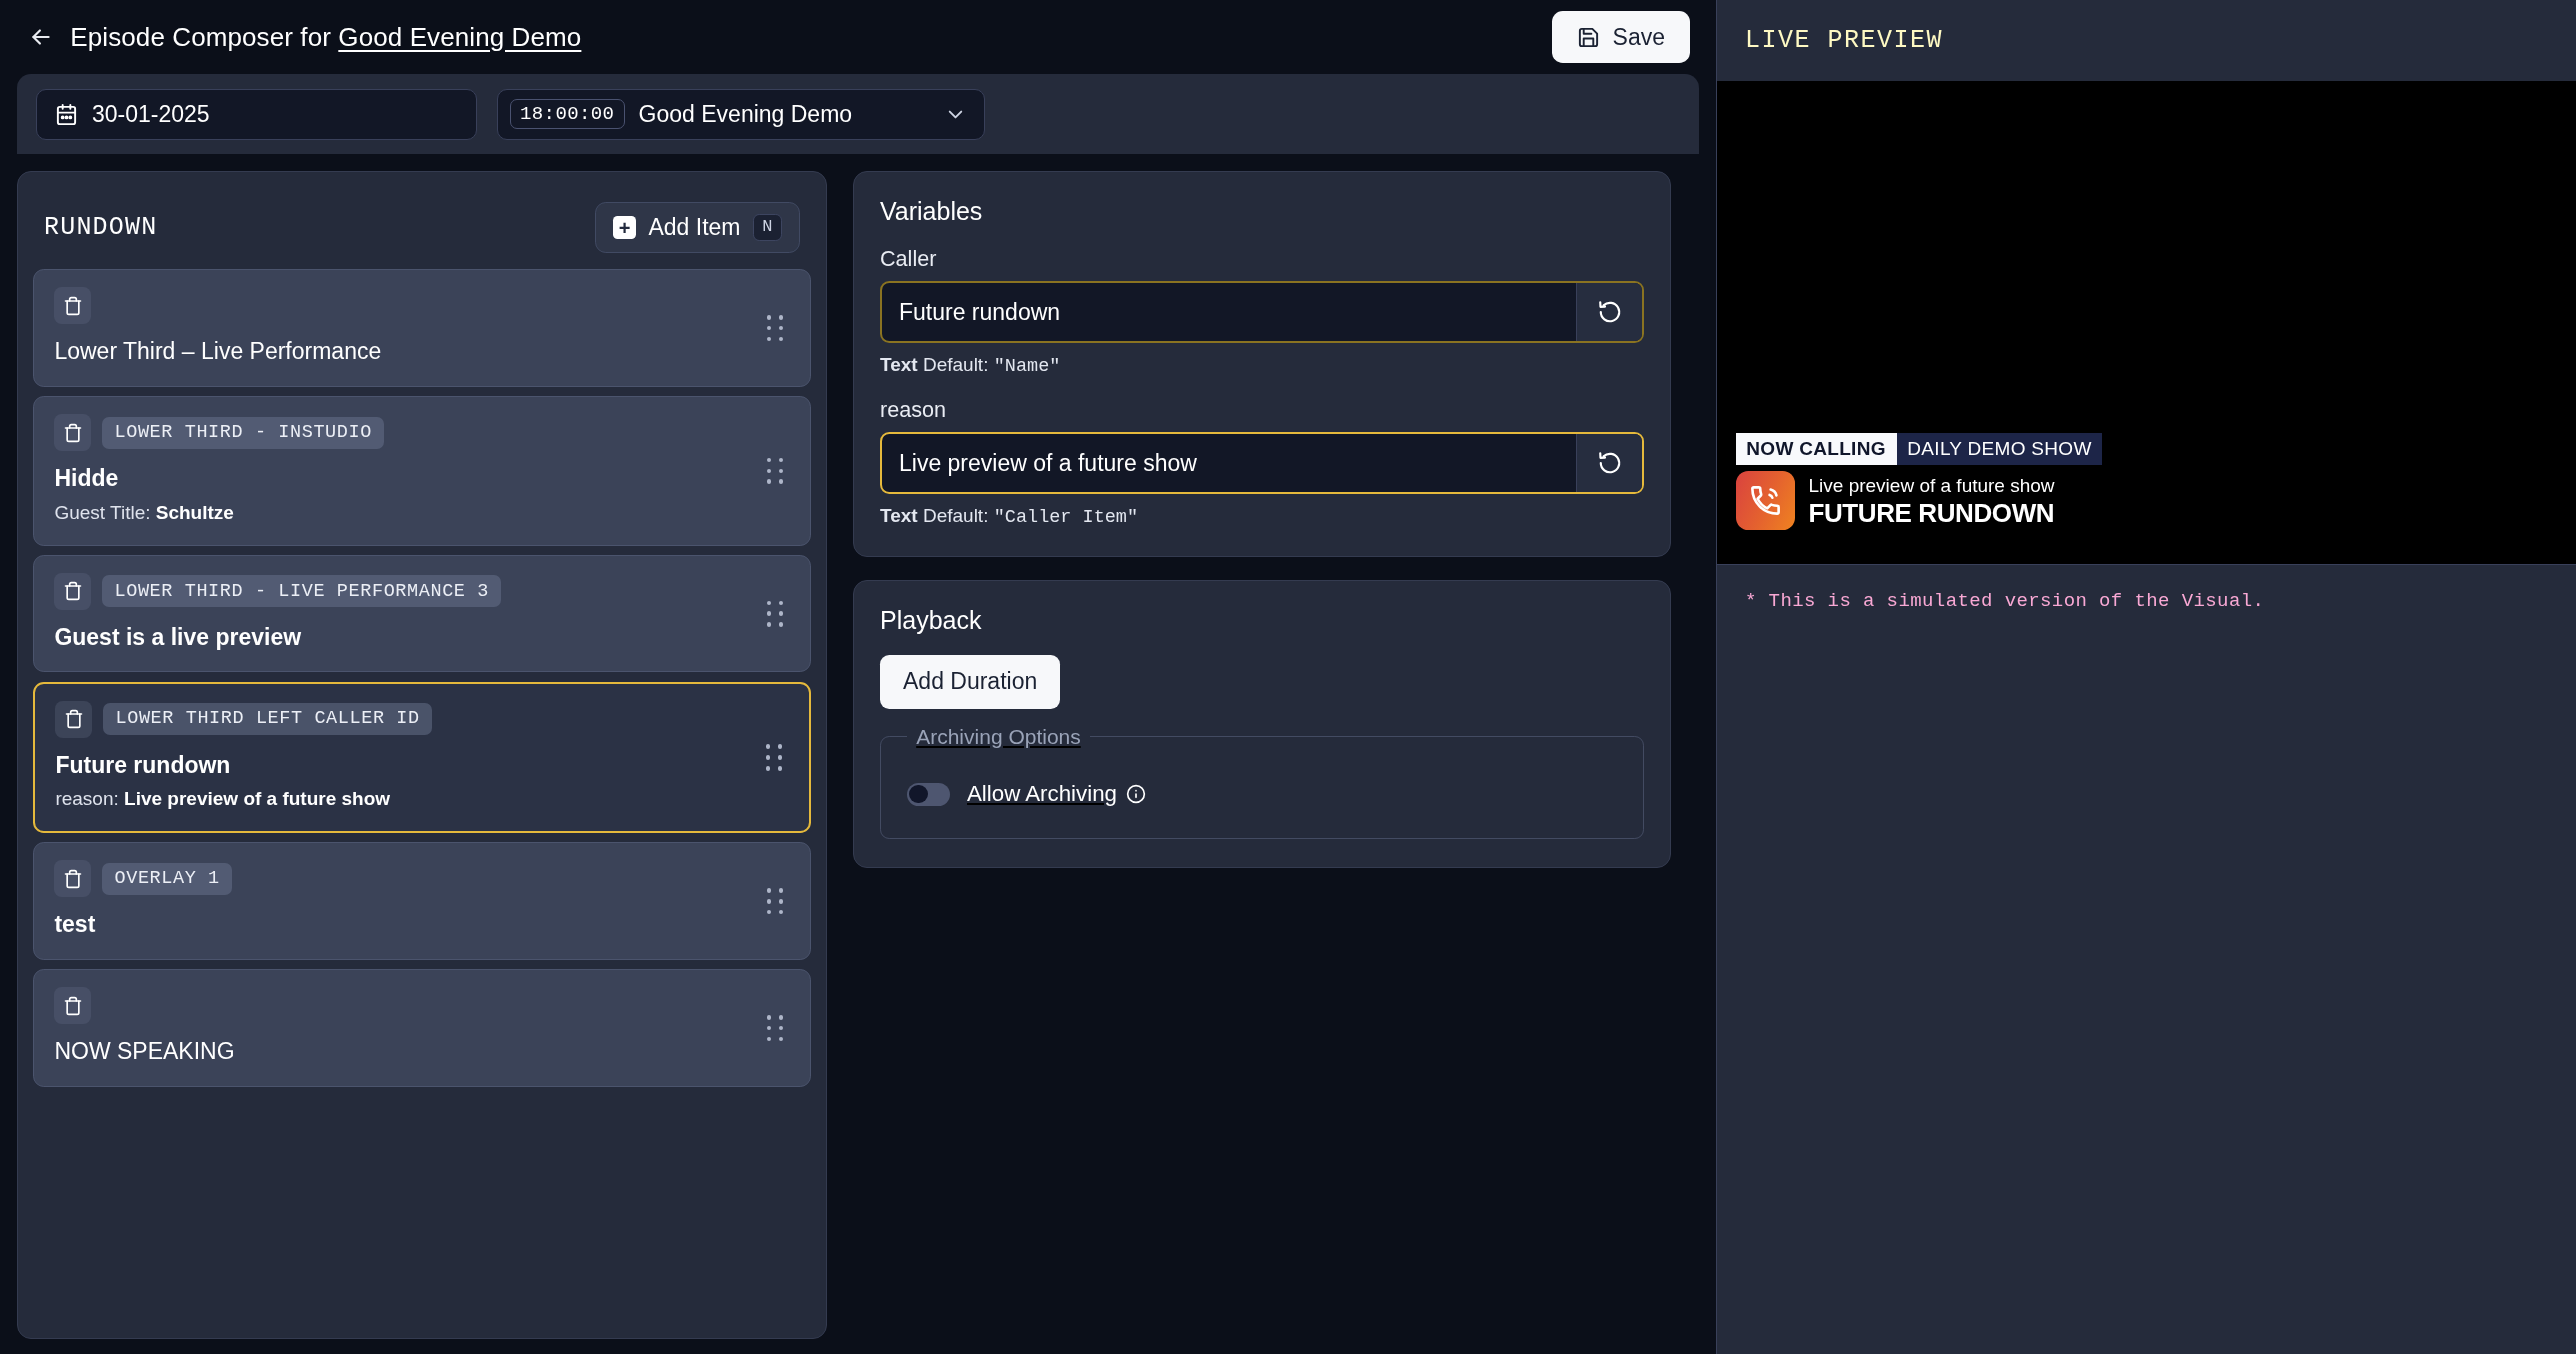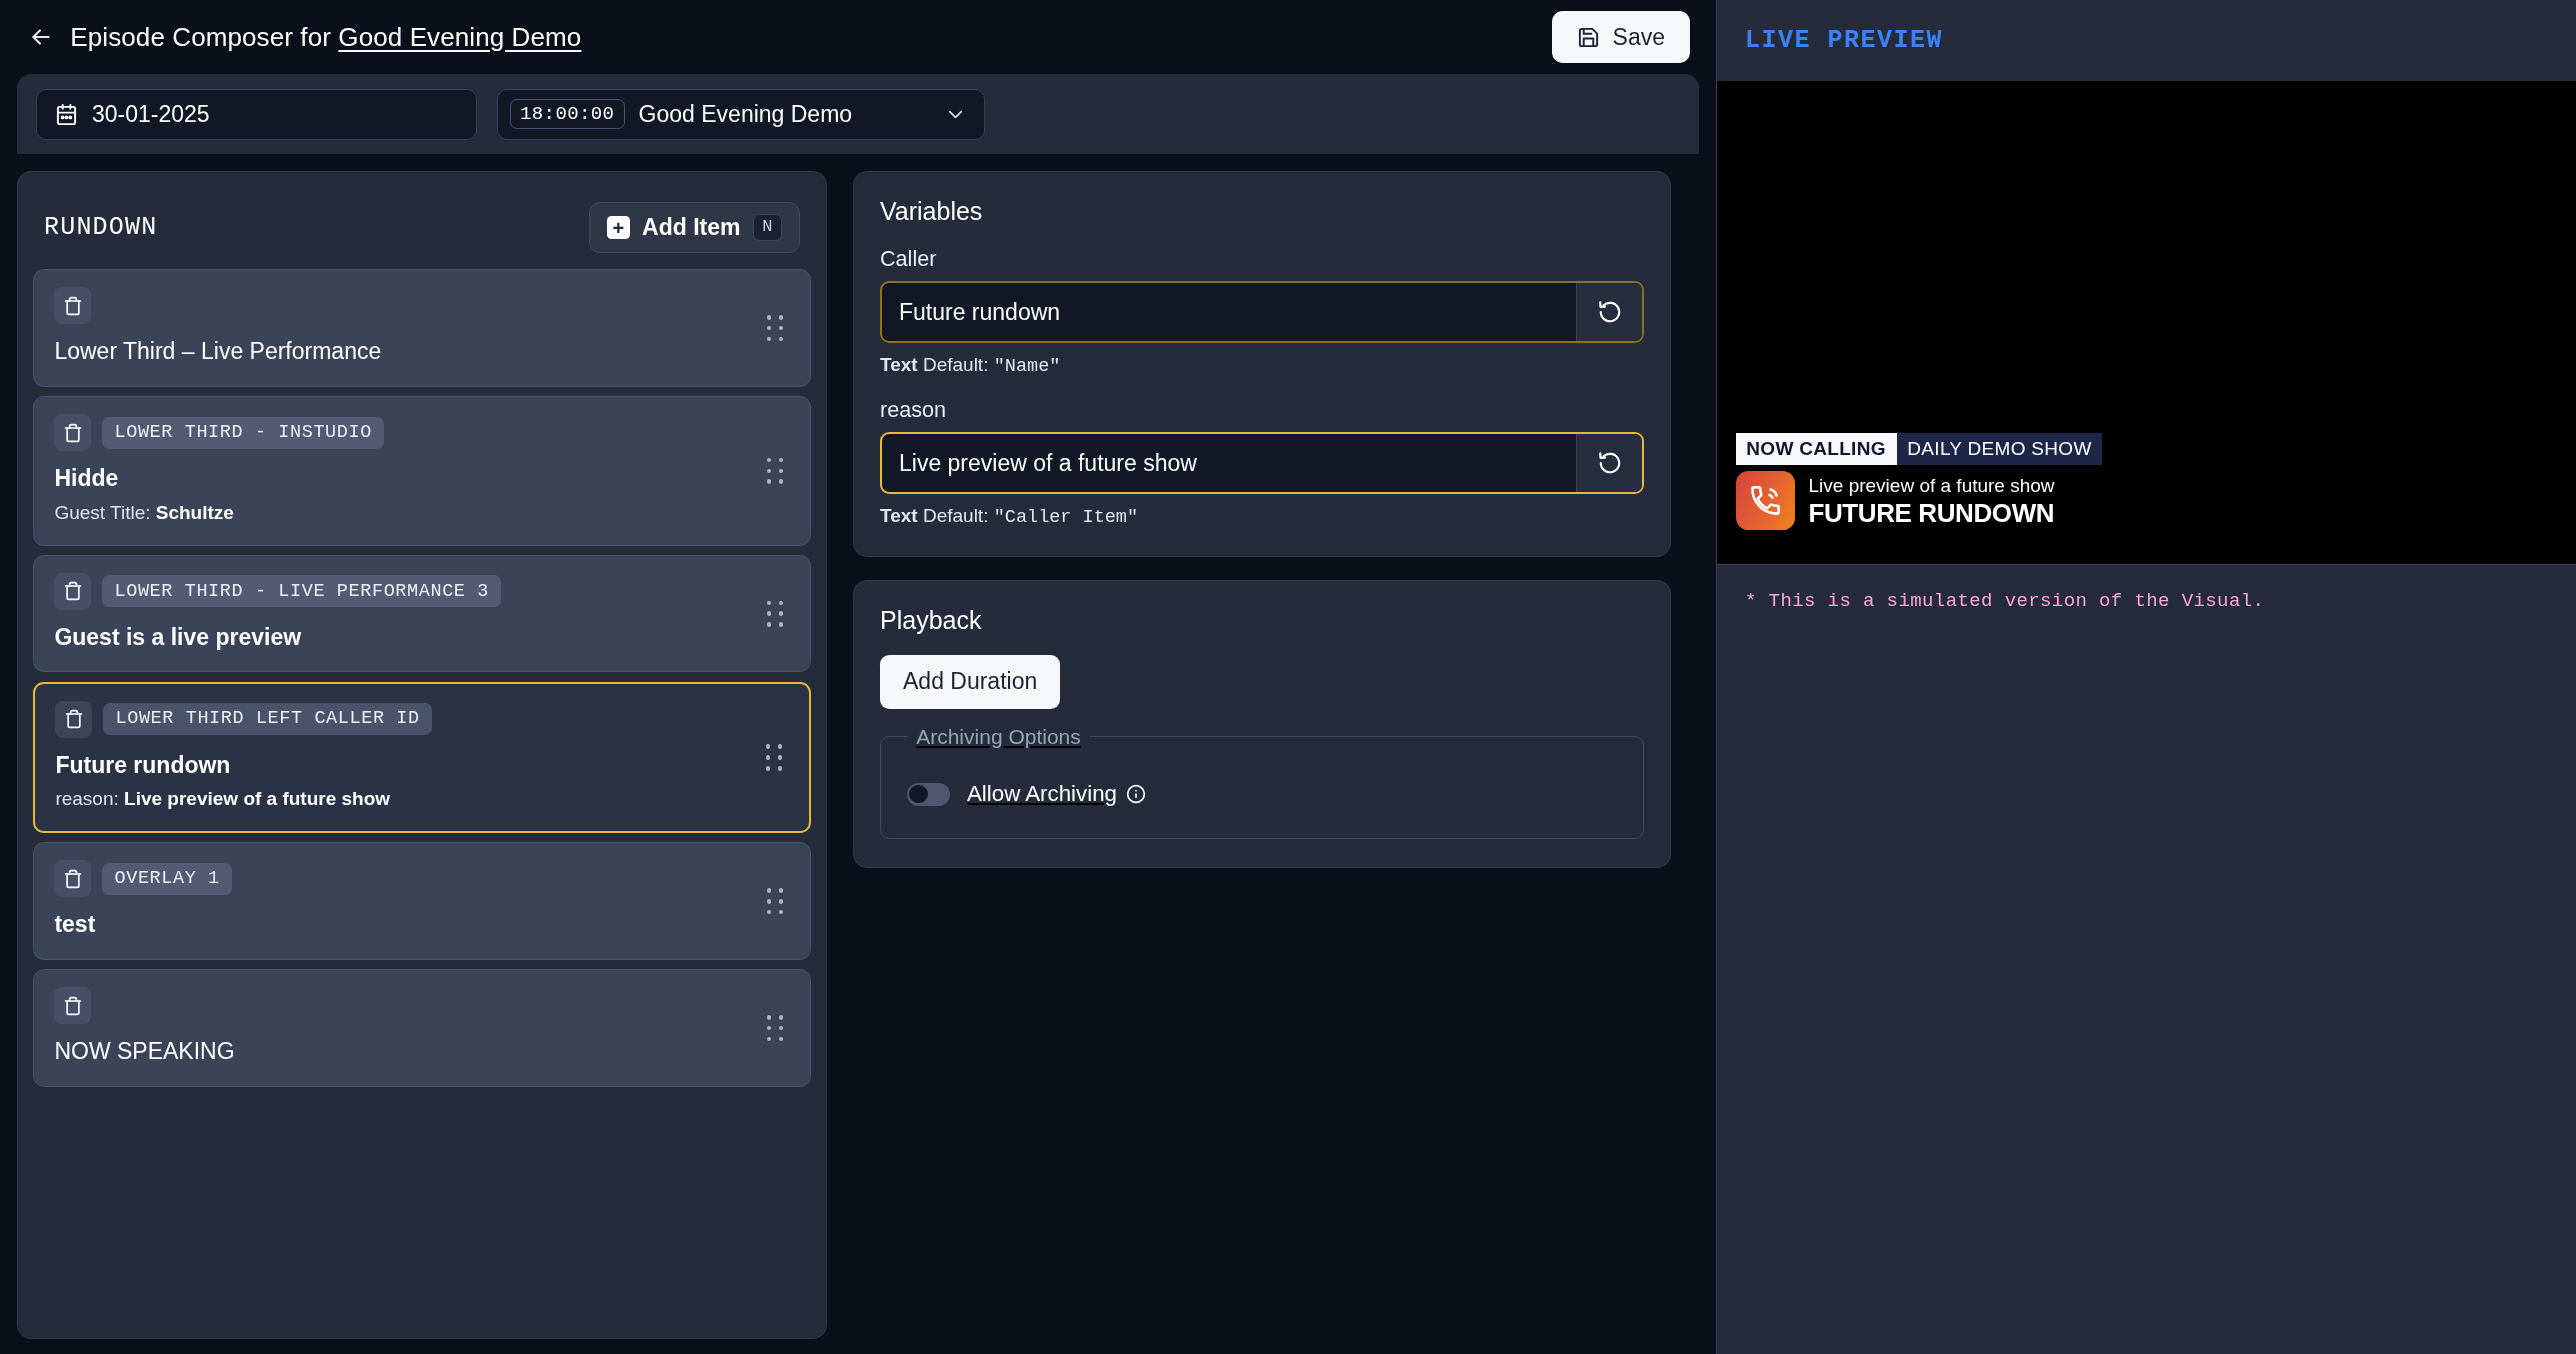--- a/index.html
+++ b/index.html
@@ -172,21 +172,21 @@
     cursor: pointer;
   }
   .add-item-btn .plus-box {
     width: 23px; height: 23px;
     background: #ffffff;
     border-radius: 4.6px;
     display: flex; align-items: center; justify-content: center;
     color: #222a3d;
     font-size: 20px; font-weight: bold; line-height: 1;
   }
-  .add-item-btn .lbl { font-size: 23px; color: #ffffff; font-weight: bold; }
+  .add-item-btn .lbl { font-size: 23px; color: #ffffff; }
   .kbd {
     background: #1b2132;
     border: 0.8px solid #3d4560;
     border-radius: 6.2px;
     color: #cdd3e2;
     font-family: "Liberation Mono", monospace;
     font-size: 17px;
     padding: 3.1px 8.5px;
     line-height: 1.1;
   }
@@ -406,22 +406,21 @@
   .preview-head {
     height: 81px;
     display: flex;
     align-items: center;
     padding-left: 28px;
   }
   .preview-head .ttl {
     font-family: "Liberation Mono", monospace;
     font-size: 25px;
     letter-spacing: 1.5px;
-    color: #3b82f6;
-    font-weight: bold;
+    color: #fef9c3;
   }
   .preview-stage {
     height: 484px;
     background: #000000;
     position: relative;
     border-bottom: 0.8px solid #39405a;
     overflow: hidden;
   }
 
   

